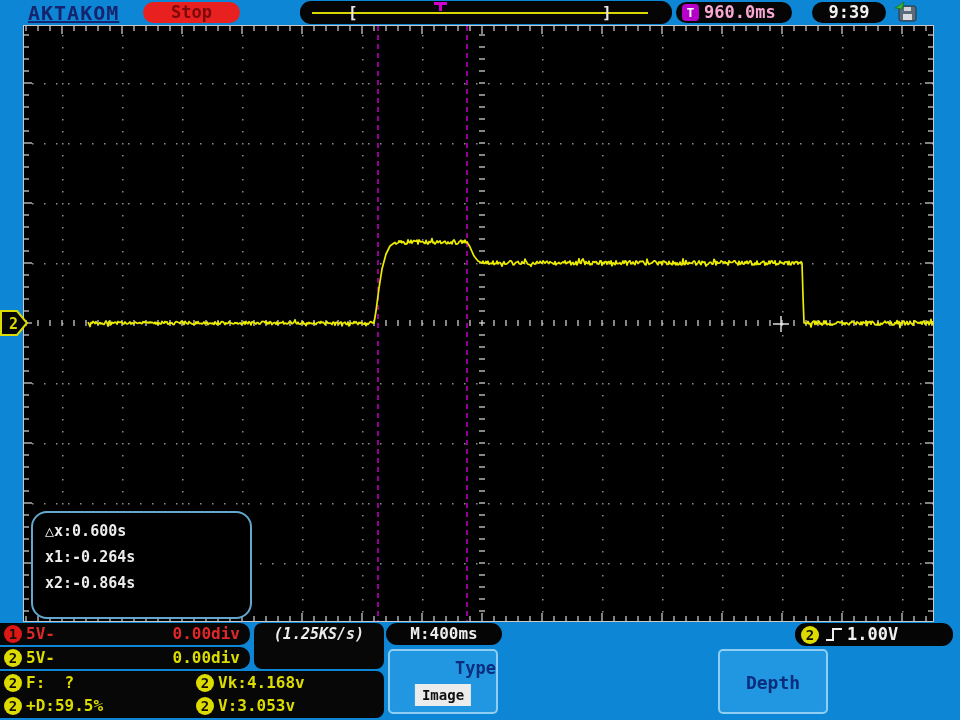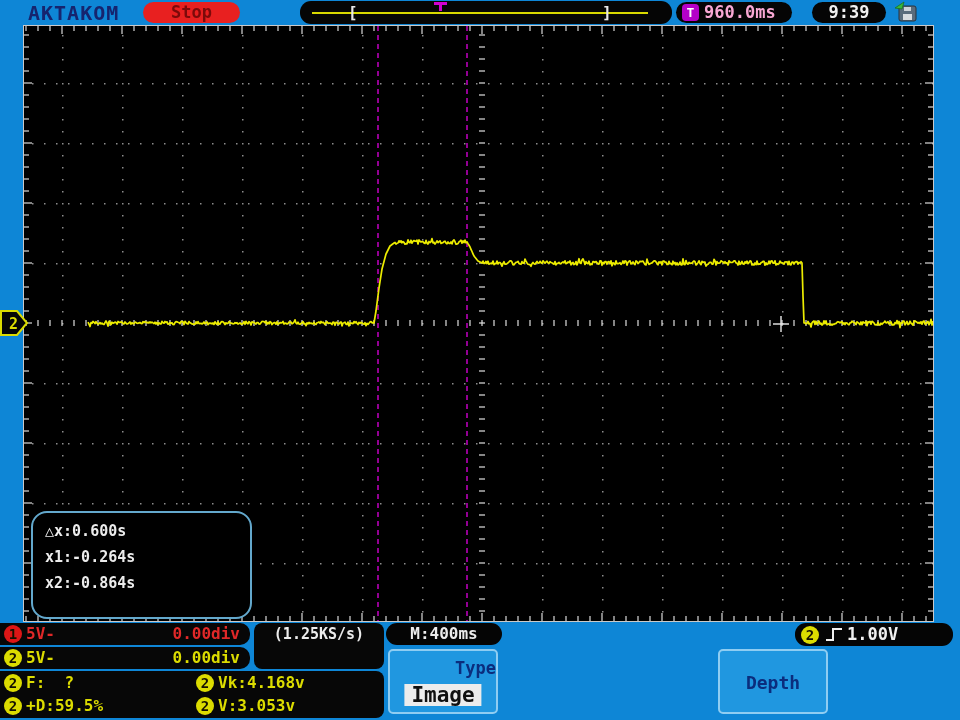--- a/index.html
+++ b/index.html
@@ -5,21 +5,21 @@
   html,body{margin:0;padding:0;}
   body{width:960px;height:720px;overflow:hidden;background:#0e86d6;
        font-family:"DejaVu Sans Mono",monospace;}
   #screen{position:relative;width:960px;height:720px;background:#0e86d6;}
   .abs{position:absolute;}
   .pill{background:#050505;border-radius:11px;}
   .mono{font-family:"DejaVu Sans Mono",monospace;font-weight:bold;}
   .pre{white-space:pre;}
 
   
-  #brand{left:28px;top:1px;font-size:20px;font-weight:bold;color:#16246e;letter-spacing:1px;}
+  #brand{left:28px;top:1px;font-size:20px;font-weight:bold;color:#16246e;letter-spacing:1px;text-decoration:underline;}
   #stop-pill{left:143px;top:2px;width:97px;height:21px;background:#e82020;border-radius:11px;
              text-align:center;line-height:21px;font-size:17px;color:#7c0a0a;}
   #trig-bar{left:300px;top:1px;width:372px;height:23px;}
   #trig-line{left:12px;top:11px;width:336px;height:2px;background:#d8d800;}
   .bracket{top:1px;color:#e8e8e8;font-size:16px;line-height:21px;}
   #trig-t-top{left:134px;top:1px;width:13px;height:3px;background:#d000d0;}
   #trig-t-stem{left:139px;top:4px;width:3px;height:6px;background:#d000d0;}
   #t-badge{left:676px;top:2px;width:116px;height:21px;}
   #t-badge-icon{left:6px;top:2px;width:17px;height:17px;background:#b400c8;border-radius:4px;
                 color:#fff;font-size:13px;line-height:17px;text-align:center;font-weight:bold;}
@@ -39,36 +39,36 @@
   
   .blackbox{background:#070707;}
   .chrow{left:0;width:250px;height:22px;border-radius:0 10px 10px 0;}
   #ch1-row{top:623px;} #ch2-row{top:647px;}
   .chnum{left:4px;top:2px;width:18px;height:18px;border-radius:50%;
          text-align:center;line-height:18px;font-size:14px;font-weight:bold;color:#151000;}
   .chscale{left:26px;top:0;font-size:16px;line-height:22px;font-weight:bold;}
   .choffset{right:10px;top:0;font-size:16px;line-height:22px;font-weight:bold;}
   .red{color:#e02828;} .yel{color:#dcdc00;}
   #srate-box{left:254px;top:623px;width:130px;height:46px;border-radius:8px;}
-  #srate-box div{color:#ececec;font-size:15px;line-height:23px;font-weight:bold;text-align:center;}
+  #srate-box div{color:#ececec;font-size:15px;line-height:23px;font-weight:bold;text-align:center;font-style:italic;}
   #m-pill{left:386px;top:623px;width:116px;height:22px;text-align:center;
           color:#ececec;font-size:16px;line-height:22px;font-weight:bold;}
   #trig-pill{left:795px;top:623px;width:158px;height:23px;}
   #trig-pill .chnum{left:6px;top:2.5px;}
   #trig-edge-icon{left:30px;top:3px;}
   #trig-level{left:52px;top:0;color:#f0f0f0;font-size:17px;line-height:23px;font-weight:bold;}
   #meas-box{left:0;top:671px;width:384px;height:47px;border-radius:0 8px 8px 0;}
   .meas-cell{height:22px;}
   .meas-cell .chnum{top:2px;}
   .meas-text{left:26px;top:0;font-size:16px;line-height:22px;font-weight:bold;color:#dcdc00;}
   .softbtn{background:#2097e0;border:2px solid #8fcdf2;border-radius:5px;}
   #type-btn{left:388px;top:649px;width:106px;height:61px;}
   #type-label{left:0;right:0;top:7px;text-align:right;color:#0b2d7d;font-size:17px;font-weight:bold;}
   #type-value{left:50%;transform:translateX(-50%);top:33px;background:#ececec;color:#101010;
-              font-size:21px;font-weight:bold;padding:1px 7px;line-height:20px;}
+              font-size:14px;font-weight:bold;padding:1px 7px;line-height:20px;}
   #save-btn{left:718px;top:649px;width:106px;height:61px;}
   #save-label{left:0;right:0;top:50%;transform:translateY(-50%);text-align:center;
               color:#0b2d7d;font-size:18px;font-weight:bold;}
 </style>
 </head>
 <body>
 
 <div id="screen">
 
   <div id="brand" class="abs mono">AKTAKOM</div>

